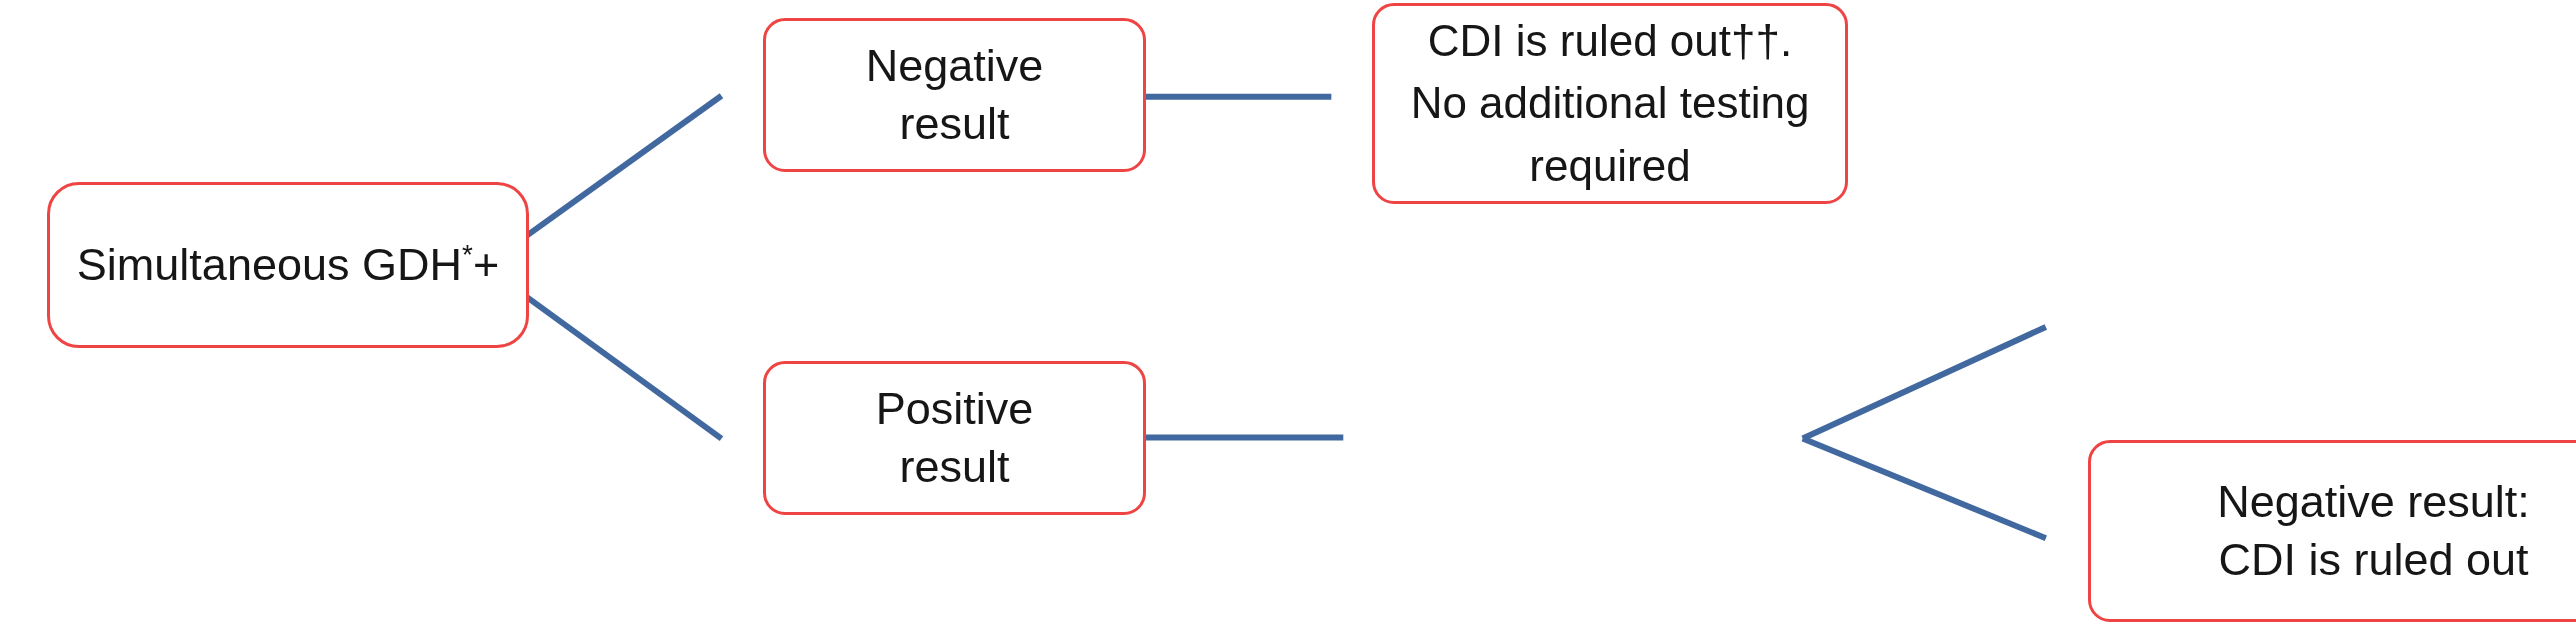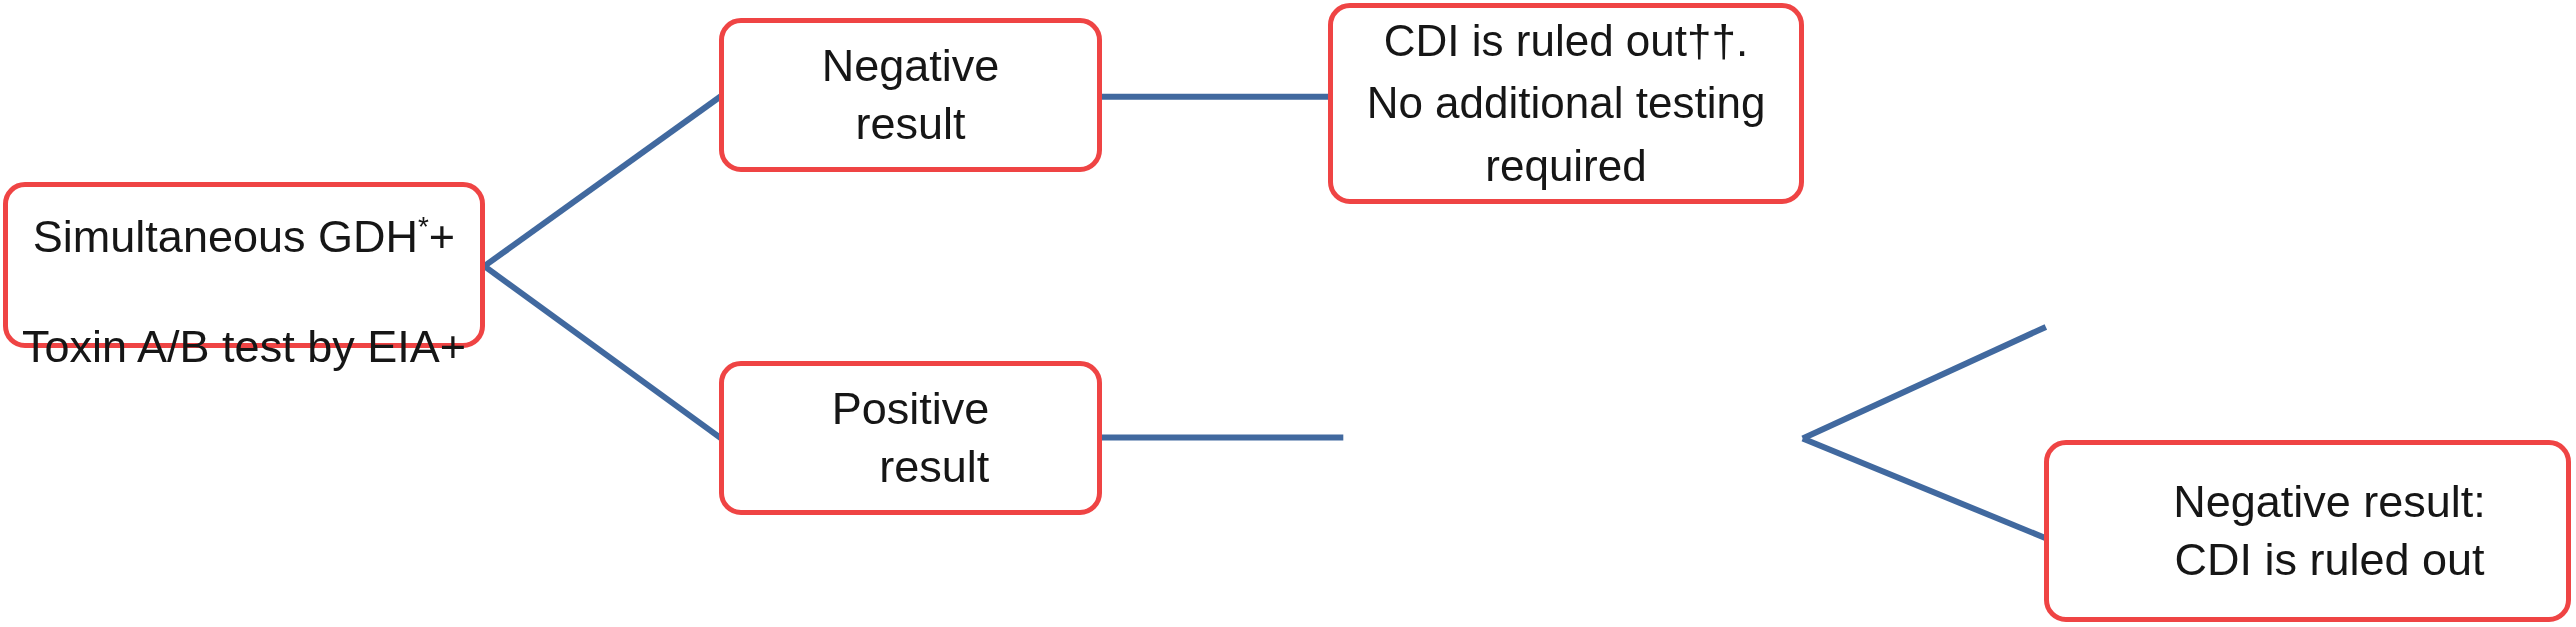--- a/index.html
+++ b/index.html
@@ -21,55 +21,56 @@
     left: 0;
     top: 0;
     width: 2576px;
     height: 628px;
     pointer-events: none;
   }
   .node {
     position: absolute;
     box-sizing: border-box;
     background: #ffffff;
-    border: 5px solid #ef4444;
+    border: 3px solid #ef4444;
     border-radius: 22px;
     display: flex;
     align-items: center;
     justify-content: center;
     z-index: 2;
+    margin-left: 44px;
   }
   .node-label {
     color: #161616;
     text-align: center;
     line-height: 1.30;
     white-space: pre-line;
     padding: 0 10px;
   }
   
   #node-eia-test {
     left: 3px;  top: 182px;  width: 482px;  height: 166px;
-    border-radius: 22px;
+    border-radius: 32px;
   }
   #node-eia-test .node-label { font-size: 45px; line-height: 1.22; }
 
   #node-negative-result {
     left: 719px; top: 18px;  width: 383px; height: 154px;
   }
   #node-negative-result .node-label { font-size: 45px; }
 
   #node-cdi-ruled-out {
     left: 1328px; top: 3px;  width: 476px;  height: 201px;
   }
   #node-cdi-ruled-out .node-label { font-size: 44px; line-height: 1.42; }
 
   #node-positive-result {
     left: 719px; top: 361px; width: 383px; height: 154px;
   }
-  #node-positive-result .node-label { font-size: 45px; text-align: right; }
+  #node-positive-result .node-label { font-size: 45px; }
 
   #node-pcr-test {
     left: 1340px; top: 329px; width: 464px; height: 218px;
   }
   #node-pcr-test .node-label { font-size: 45px; }
 
   #node-positive-cdi {
     left: 2044px; top: 235px; width: 527px; height: 171px;
   }
   #node-positive-cdi .node-label { font-size: 45px; }
@@ -101,21 +102,20 @@
     <line x1="1103" y1="439" x2="1348" y2="439" stroke="#41699f" stroke-width="6" stroke-linecap="butt"></line>
 
     <line x1="1809" y1="440" x2="2053" y2="328" stroke="#41699f" stroke-width="6" stroke-linecap="butt"></line>
 
     <line x1="1809" y1="440" x2="2053" y2="540" stroke="#41699f" stroke-width="6" stroke-linecap="butt"></line>
   </svg>
 
   <div class="node" id="node-eia-test">
     <div class="node-label">
       <span>Simultaneous GDH</span><span class="sup">*</span><span>+</span><br>
-      <span>Toxin A/B test by EIA+</span>
     </div>
   </div>
 
   <div class="node" id="node-negative-result">
     <div class="node-label">Negative
 result</div>
   </div>
 
   <div class="node" id="node-cdi-ruled-out">
     <div class="node-label">CDI is ruled out††.

